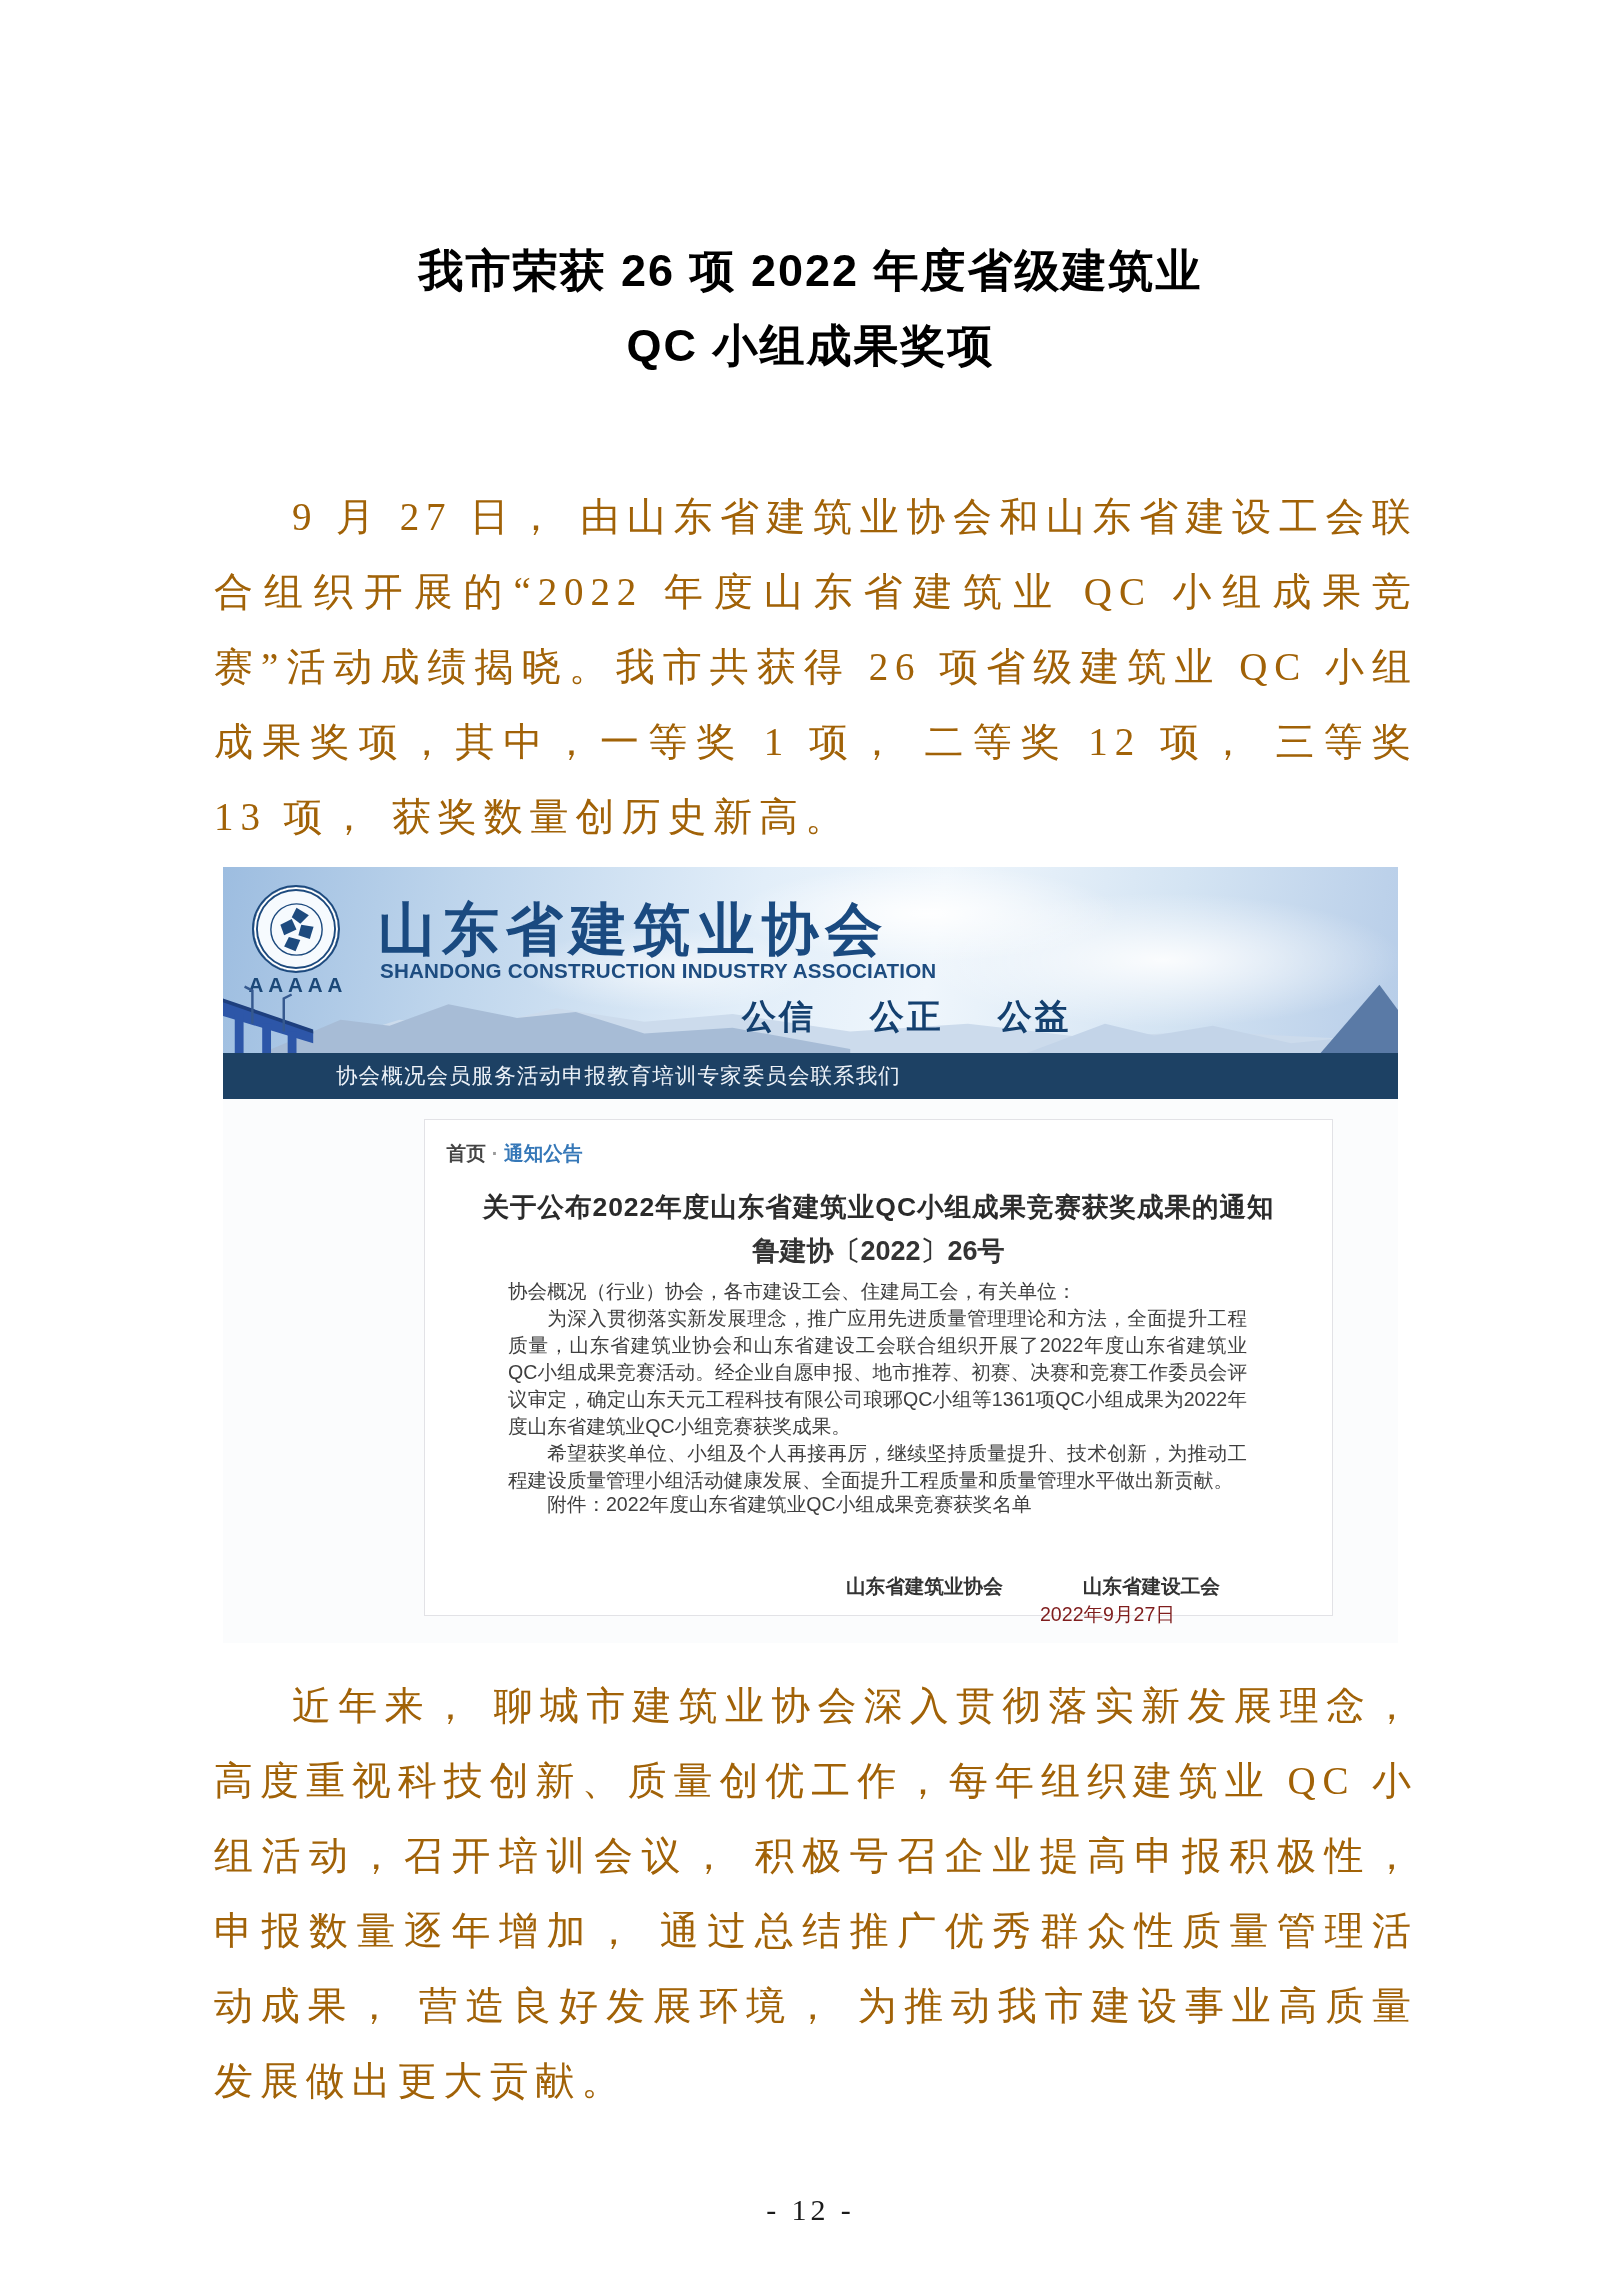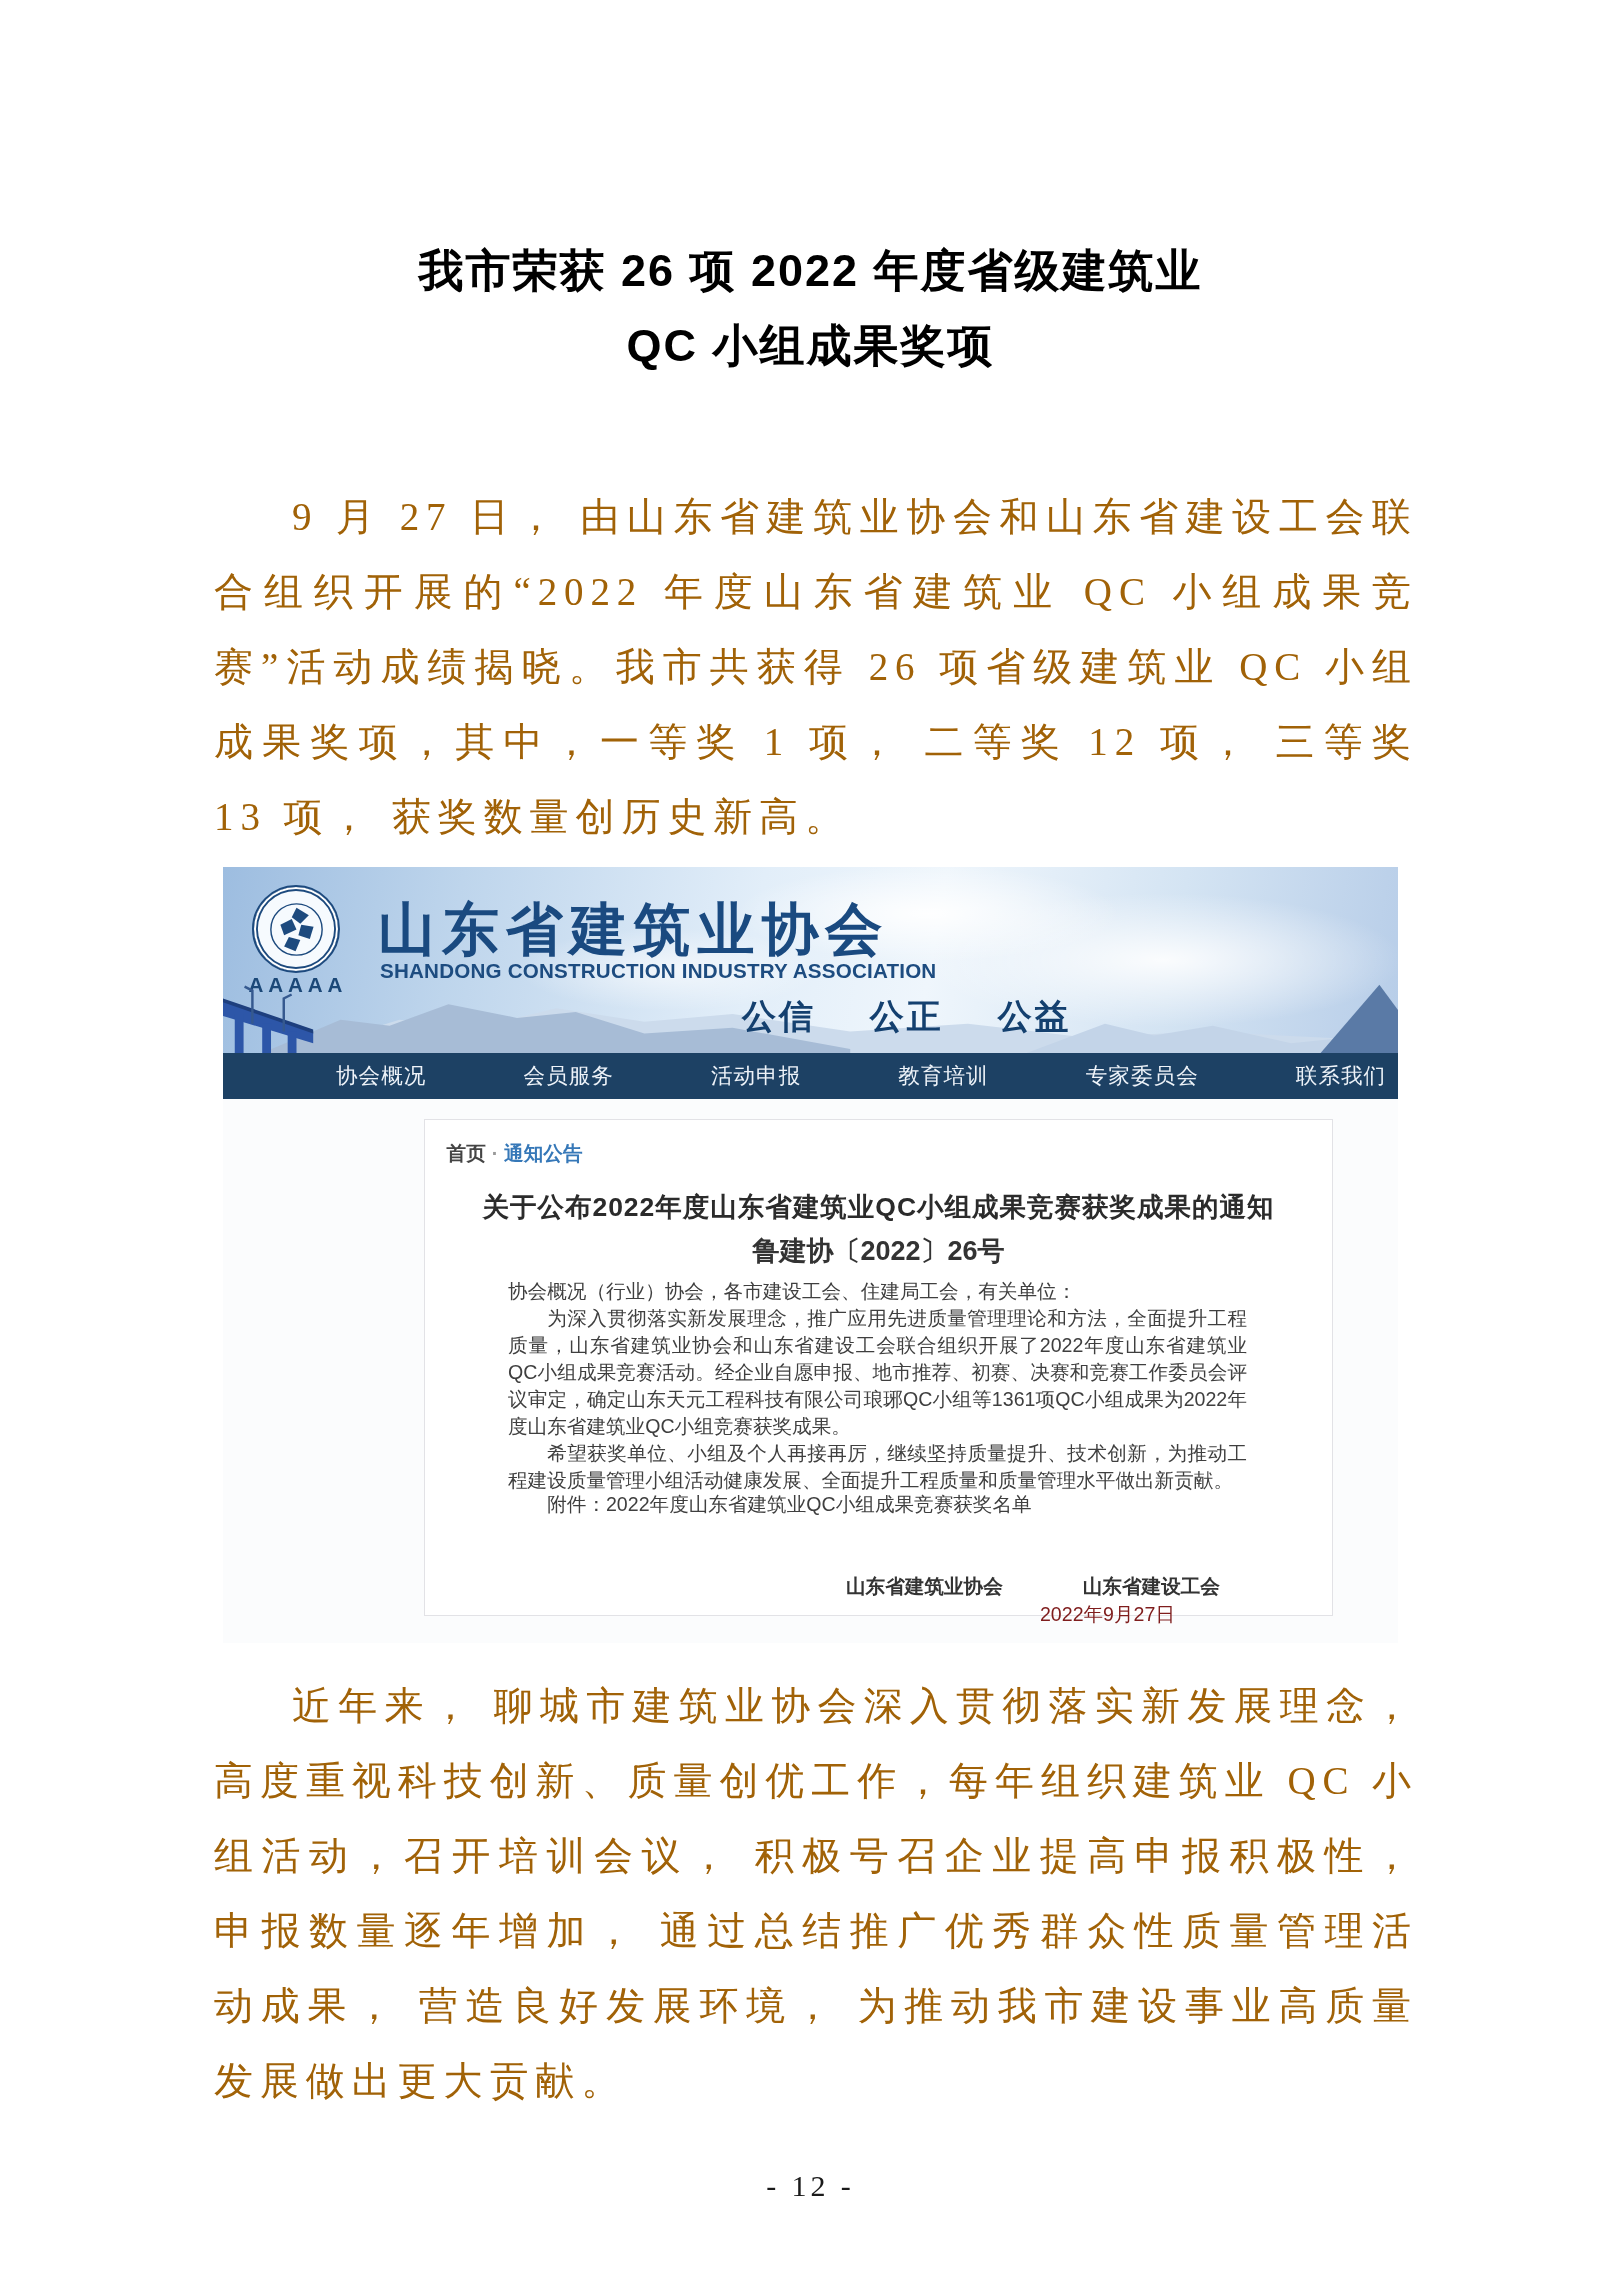--- a/index.html
+++ b/index.html
@@ -36,21 +36,21 @@
   .org-cn{position:absolute;left:155px;top:25.5px;font-size:57px;font-weight:700;
     letter-spacing:6.9px;color:#1a4a80;}
   .org-en{position:absolute;left:157px;top:92px;font-size:20.6px;font-weight:700;
     letter-spacing:0.2px;color:#1d4c80;}
 
   .slogan{position:absolute;left:519px;top:127px;display:flex;gap:54px;z-index:3;
     font-size:34px;font-weight:700;color:#14406f;letter-spacing:2.9px;}
 
   .scenery{position:absolute;left:0;bottom:0;width:1175px;height:78px;z-index:1;}
 
-  .site-nav{height:46px;background:#1d4164;display:flex;justify-content:space-between;
+  .site-nav{height:46px;background:#1d4164;display:flex;
     align-items:center;padding:0 11.8px 0 113px;}
   .site-nav .nav-item{color:#eef3f9;font-size:21.6px;letter-spacing:1px;}
 
   .site-content{height:544px;background:#fbfcfd;position:relative;}
   .notice-box{position:absolute;left:201px;top:20.6px;width:907px;height:495px;
     background:#fff;border:1px solid #e2e2e6;}
 
   .crumb{position:absolute;left:21.6px;top:19.6px;font-size:19.6px;font-weight:700;}
   .crumb .home{color:#444;}
   .crumb .sep{color:#999;margin:0 5.9px;}
@@ -66,21 +66,21 @@
   .n-body p{margin:0;}
   .n-body p.ind{text-indent:2em;}
 
   .n-attach{position:absolute;left:83px;top:371px;font-size:19.6px;color:#3f3f3f;text-indent:2em;}
 
   .n-sign{position:absolute;left:421px;top:453px;font-size:19.6px;font-weight:700;color:#333;}
   .n-sign .s1{margin-right:80px;}
   .n-date{position:absolute;left:485px;top:481px;width:265px;text-align:right;
     font-size:19.6px;color:#7f1d1d;}
 
-  .page-num{margin-top:51px;text-align:center;font-size:30px;letter-spacing:3.9px;
+  .page-num{margin-top:75px;text-align:center;font-size:30px;letter-spacing:3.9px;
     font-family:"Liberation Serif","DejaVu Serif",serif;color:#1a1a1a;}
 </style>
 </head>
 <body>
 
 <div class="doc">
 
   <div class="doc-title">
     <div>我市荣获 26 项 2022 年度省级建筑业</div>
     <div>QC 小组成果奖项</div>

